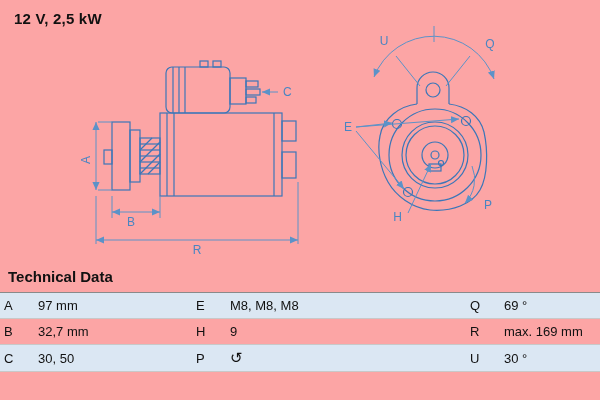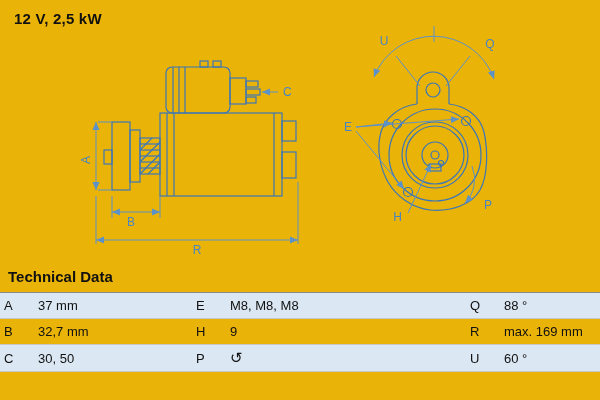--- a/index.html
+++ b/index.html
@@ -1,18 +1,18 @@
 <!DOCTYPE html>
 <html><head>
 <meta charset="utf-8">
 <style>
   html,body { margin:0; padding:0; background:#ffffff; }
   .page {
     position:relative; width:600px; height:400px; overflow:hidden;
-    background:#eab308; font-family:"Liberation Sans", sans-serif; color:#111;
+    background:#fca5a5; font-family:"Liberation Sans", sans-serif; color:#111;
   }
   .power {
     position:absolute; top:10px; left:14px;
     font-size:15px; font-weight:bold; letter-spacing:0.2px;
   }
   .drawing { position:absolute; top:0; left:0; }
   svg text {
     font-family:"Liberation Sans", sans-serif;
     font-size:12px; fill:#4a85c2;
   }
@@ -153,41 +153,41 @@
     <text x="490" y="48" text-anchor="middle">Q</text>
   </svg>
 
   <div class="tech">
     <div class="tech-title">Technical Data</div>
 
     <table class="tech-table">
       <tbody>
           <tr class="alt">
         <td class="key">A</td>
-        <td class="v1">37 mm</td>
+        <td class="v1">97 mm</td>
         <td class="key k2">E</td>
         <td class="v2">M8, M8, M8</td>
         <td class="key k3">Q</td>
-        <td class="v3">88 °</td>
+        <td class="v3">69 °</td>
       </tr>
       <tr>
         <td class="key">B</td>
         <td class="v1">32,7 mm</td>
         <td class="key k2">H</td>
         <td class="v2">9</td>
         <td class="key k3">R</td>
         <td class="v3">max. 169 mm</td>
       </tr>
       <tr class="alt">
         <td class="key">C</td>
         <td class="v1">30, 50</td>
         <td class="key k2">P</td>
         <td class="v2">
           <span class="rot-icon">↺</span>
         </td>
         <td class="key k3">U</td>
-        <td class="v3">60 °</td>
+        <td class="v3">30 °</td>
       </tr>
     </tbody>
       </table>
   </div>
 
 </div>
 
 </body></html>

